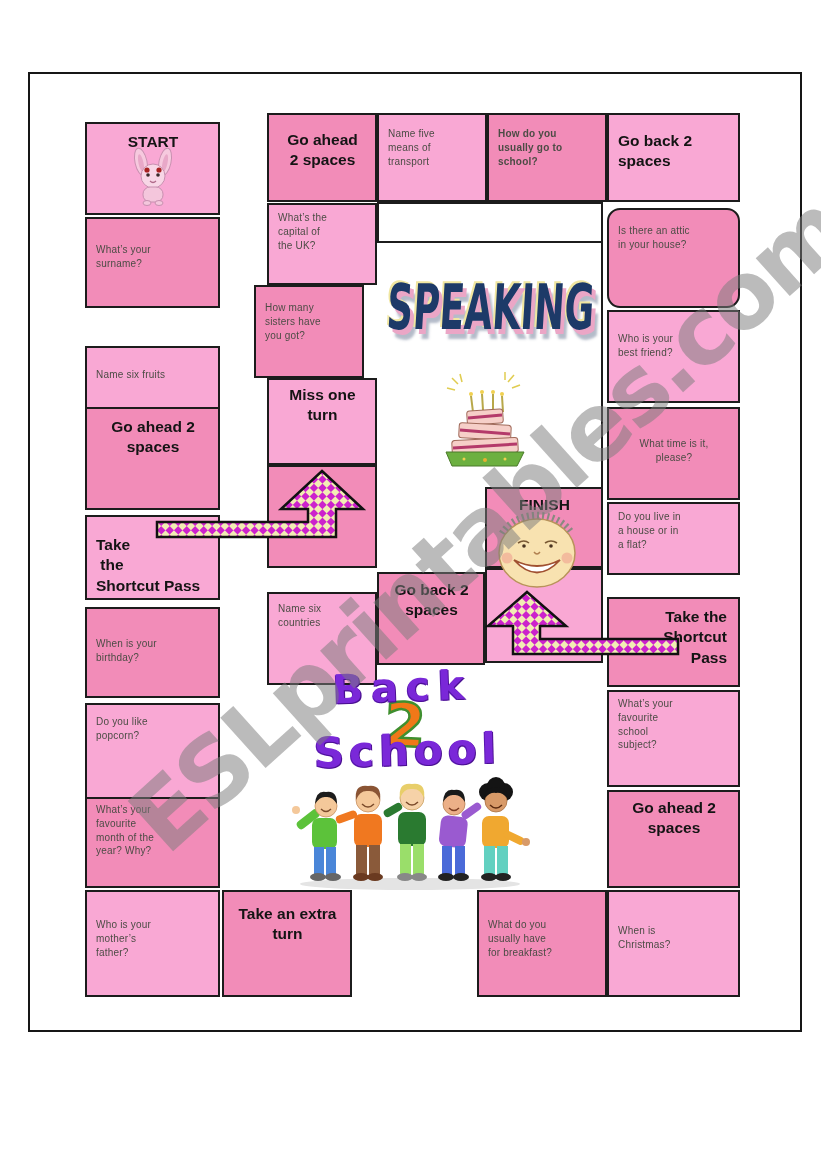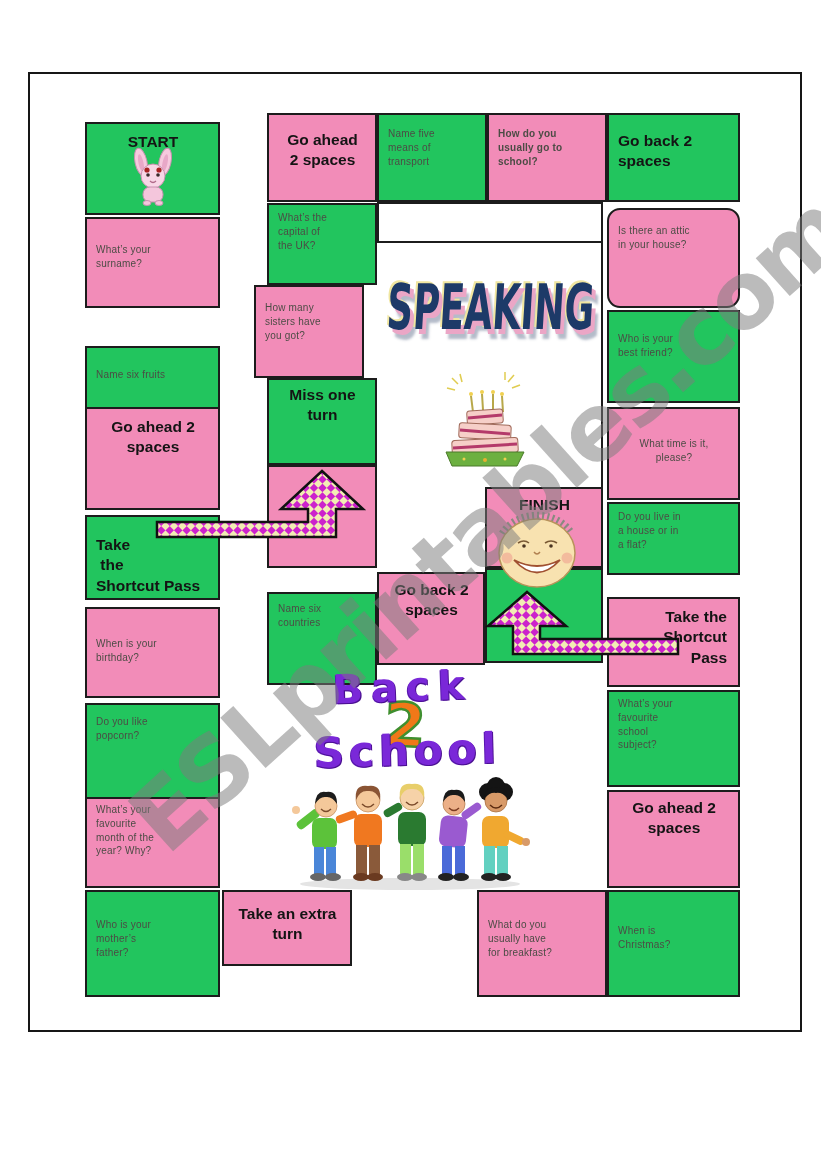--- a/index.html
+++ b/index.html
@@ -2,21 +2,21 @@
 <html><head>
 <meta charset="utf-8">
 <style>
   html,body{margin:0;padding:0;background:#fff;width:821px;height:1169px;position:relative;overflow:hidden;
     font-family:"Liberation Sans",sans-serif;}
   #page-frame{position:absolute;left:28px;top:72px;width:774px;height:960px;border:2px solid #161616;box-sizing:border-box;}
   #board{position:absolute;left:0;top:0;width:821px;height:1169px;}
   .cell{position:absolute;box-sizing:border-box;border:2px solid #1c1c1c;
     font-size:10px;line-height:1.38;color:#4c4c45;white-space:pre-line;
     padding:10px 8px 4px 9px;letter-spacing:.2px;z-index:2;}
-  .yellow{background:#22c55e}
+  .yellow{background:#f9a8d4}
   .pink{background:#f28cb8}
   .white{background:#ffffff}
   .bold{font-weight:bold;color:#141414;font-size:15.5px;line-height:1.32;letter-spacing:0;}
   .a-center{text-align:center}
   .a-right{text-align:right;padding-right:11px}
   #overlay{position:absolute;left:0;top:0;z-index:10;pointer-events:none;}
   .wordart{position:absolute;left:378px;top:252px;width:226px;height:110px;display:flex;
     align-items:center;justify-content:center;z-index:6;}
   .wordart span{display:inline-block;font-family:"DejaVu Sans",sans-serif;font-weight:bold;font-size:37px;
     color:#1d3a68;transform:scale(.98,1.7) skewX(-6deg);white-space:nowrap;
@@ -100,21 +100,21 @@
 Shortcut
 Pass</div>
     <div class="cell yellow" style="left: 607px; top: 690px; width: 133px; height: 97px; padding-top: 5px;">What’s your
 favourite
 school
 subject?</div>
     <div class="cell pink bold a-center" style="left: 607px; top: 790px; width: 133px; height: 98px; padding-top: 6px;">Go ahead 2
 spaces</div>
     <div class="cell yellow" style="left: 607px; top: 890px; width: 133px; height: 107px; padding-top: 32px;">When is
 Christmas?</div>
-    <div class="cell pink bold a-center" style="left: 222px; top: 890px; width: 130px; height: 76px; padding-top: 12px; text-align: center;">Take an extra
+    <div class="cell pink bold a-center" style="left: 222px; top: 890px; width: 130px; height: 107px; padding-top: 12px; text-align: center;">Take an extra
 turn</div>
     <div class="cell pink" style="left: 477px; top: 890px; width: 130px; height: 107px; padding-top: 26px;">What do you
 usually have
 for breakfast?</div>
   </div>
 
 <svg id="overlay" width="821" height="1169" viewBox="0 0 821 1169">
   <defs>
     <pattern id="checker" width="12" height="12" patternUnits="userSpaceOnUse" patternTransform="rotate(45)">
       <rect width="12" height="12" fill="#f2edb4"></rect>

